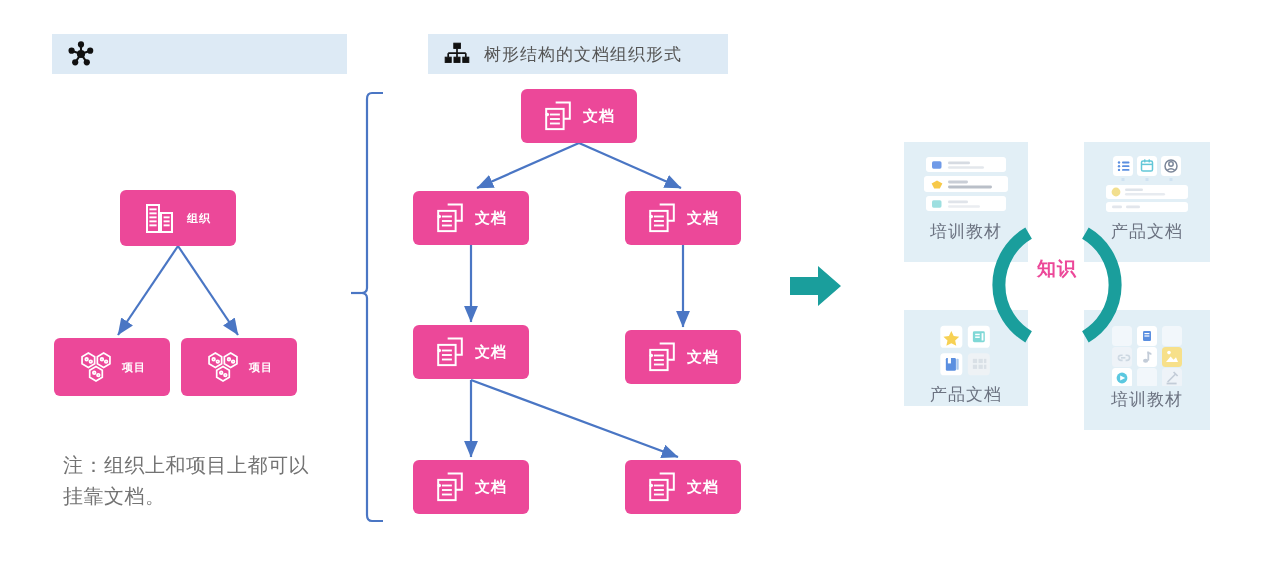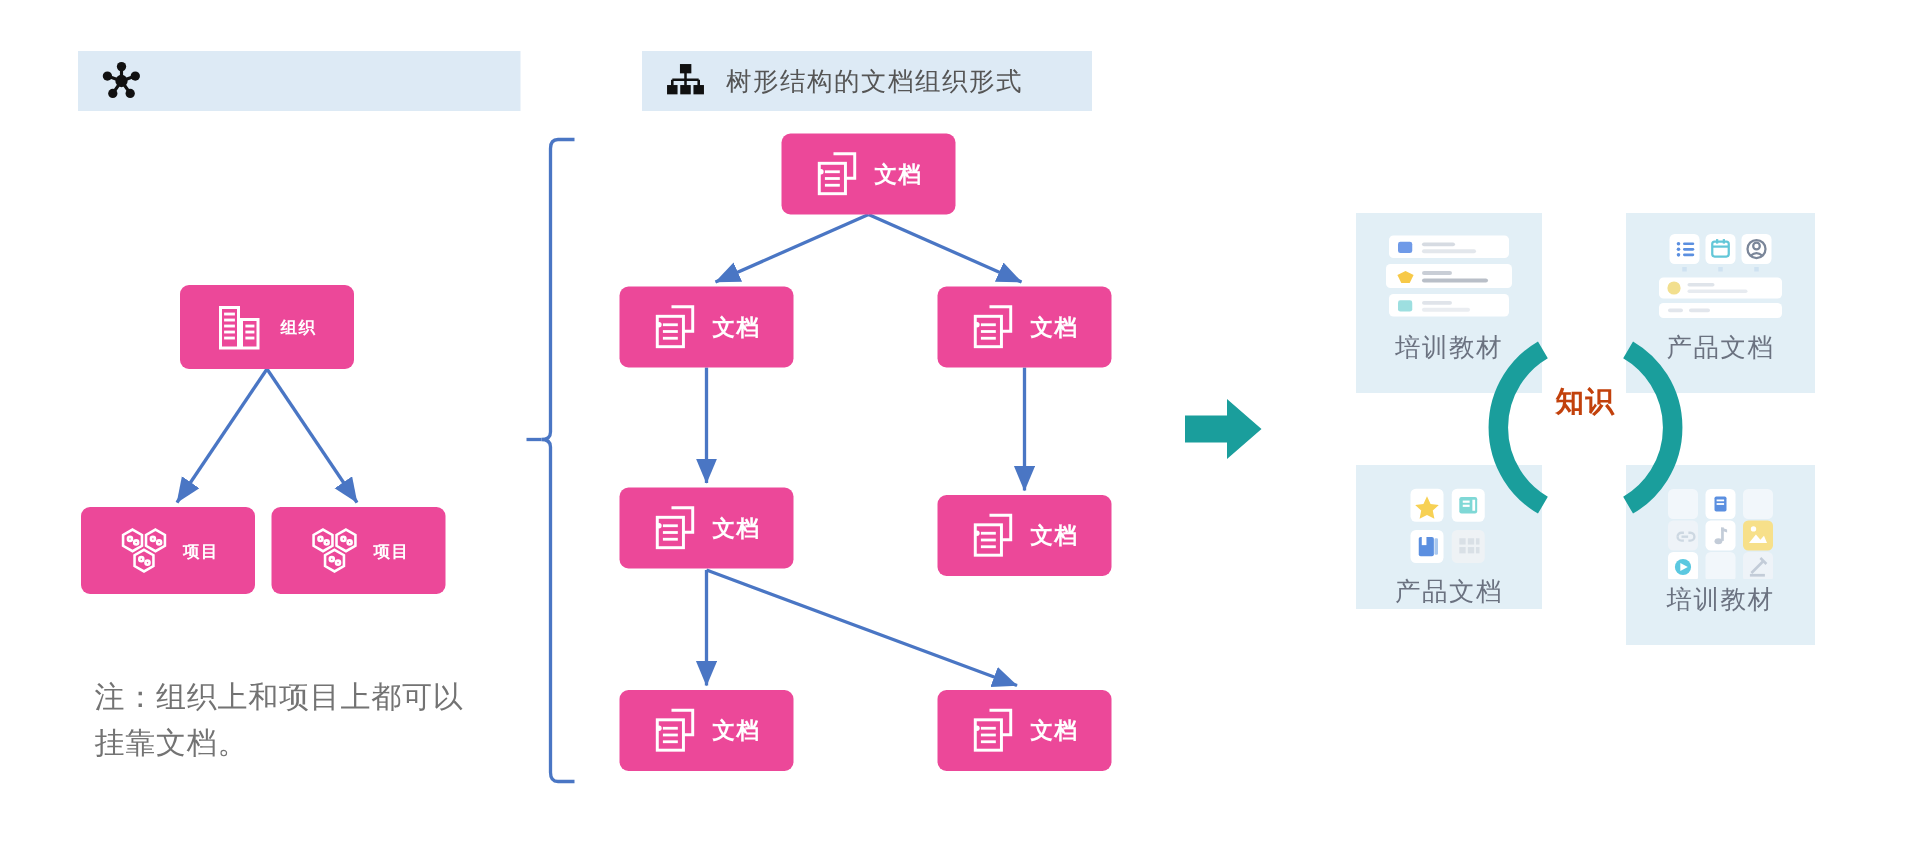--- a/index.html
+++ b/index.html
@@ -64,21 +64,21 @@
     align-items: center; justify-content: flex-start;
   }
   .qcard-art { margin-top: 14px; }
   .qcard-label {
     font-size: 17px; color: #6b7280; letter-spacing: 1px;
     white-space: nowrap;
   }
   .center-word {
     position: absolute;
     text-align: center;
-    font-size: 19px; font-weight: bold; color: #c2410c;
+    font-size: 19px; font-weight: bold; color: #ec4899;
     line-height: 1.12; letter-spacing: 1px;
     z-index: 5;
   }
 </style>
 </head>
 <body>
 
 <div class="badge abs" style="left:52px; top:34px; width:295px;">
   <svg class="badge-icon" width="26" height="26" viewBox="0 0 26 26">
     <g fill="#111">

